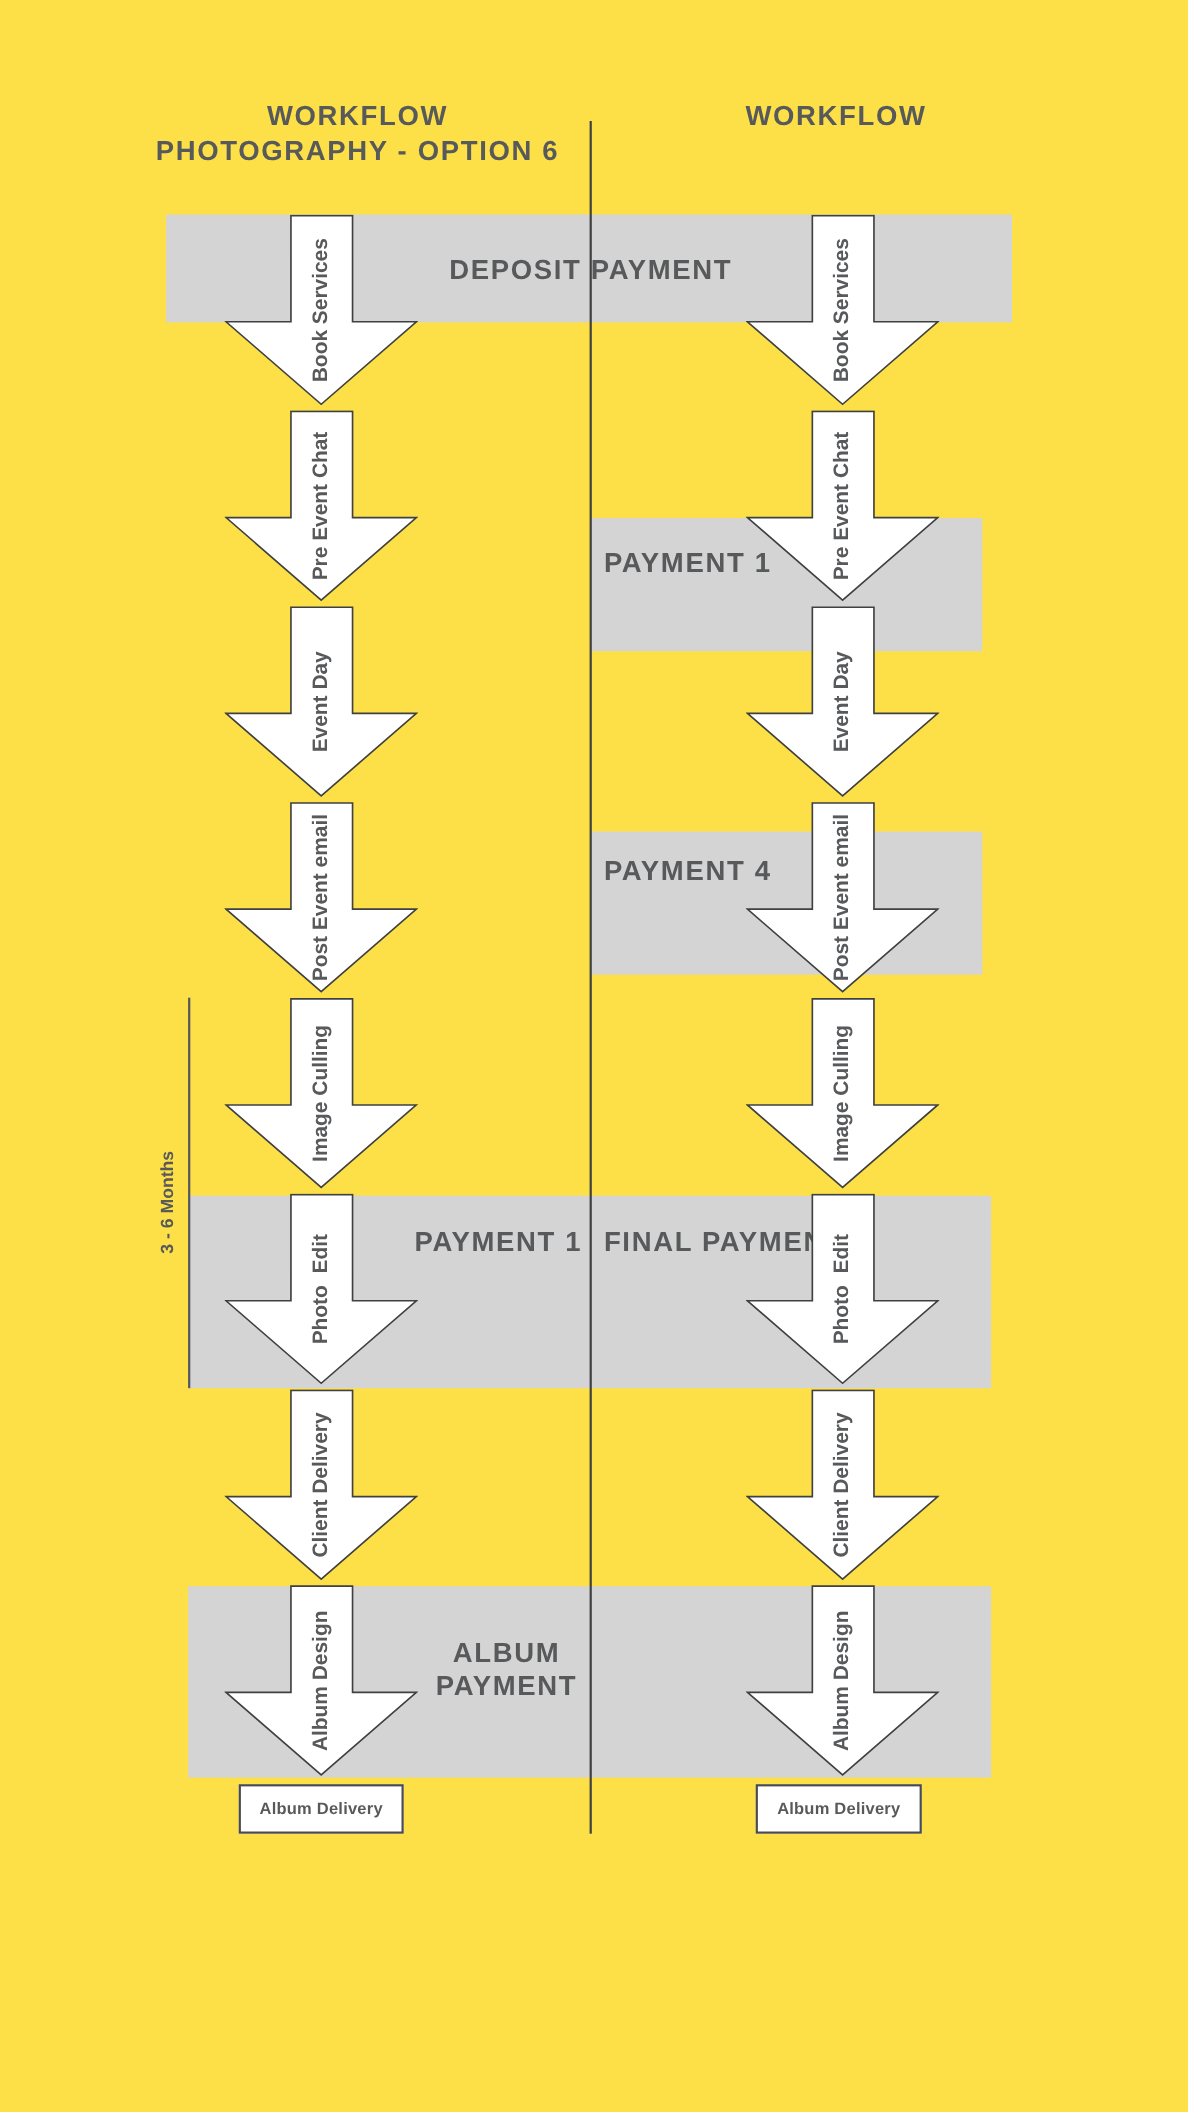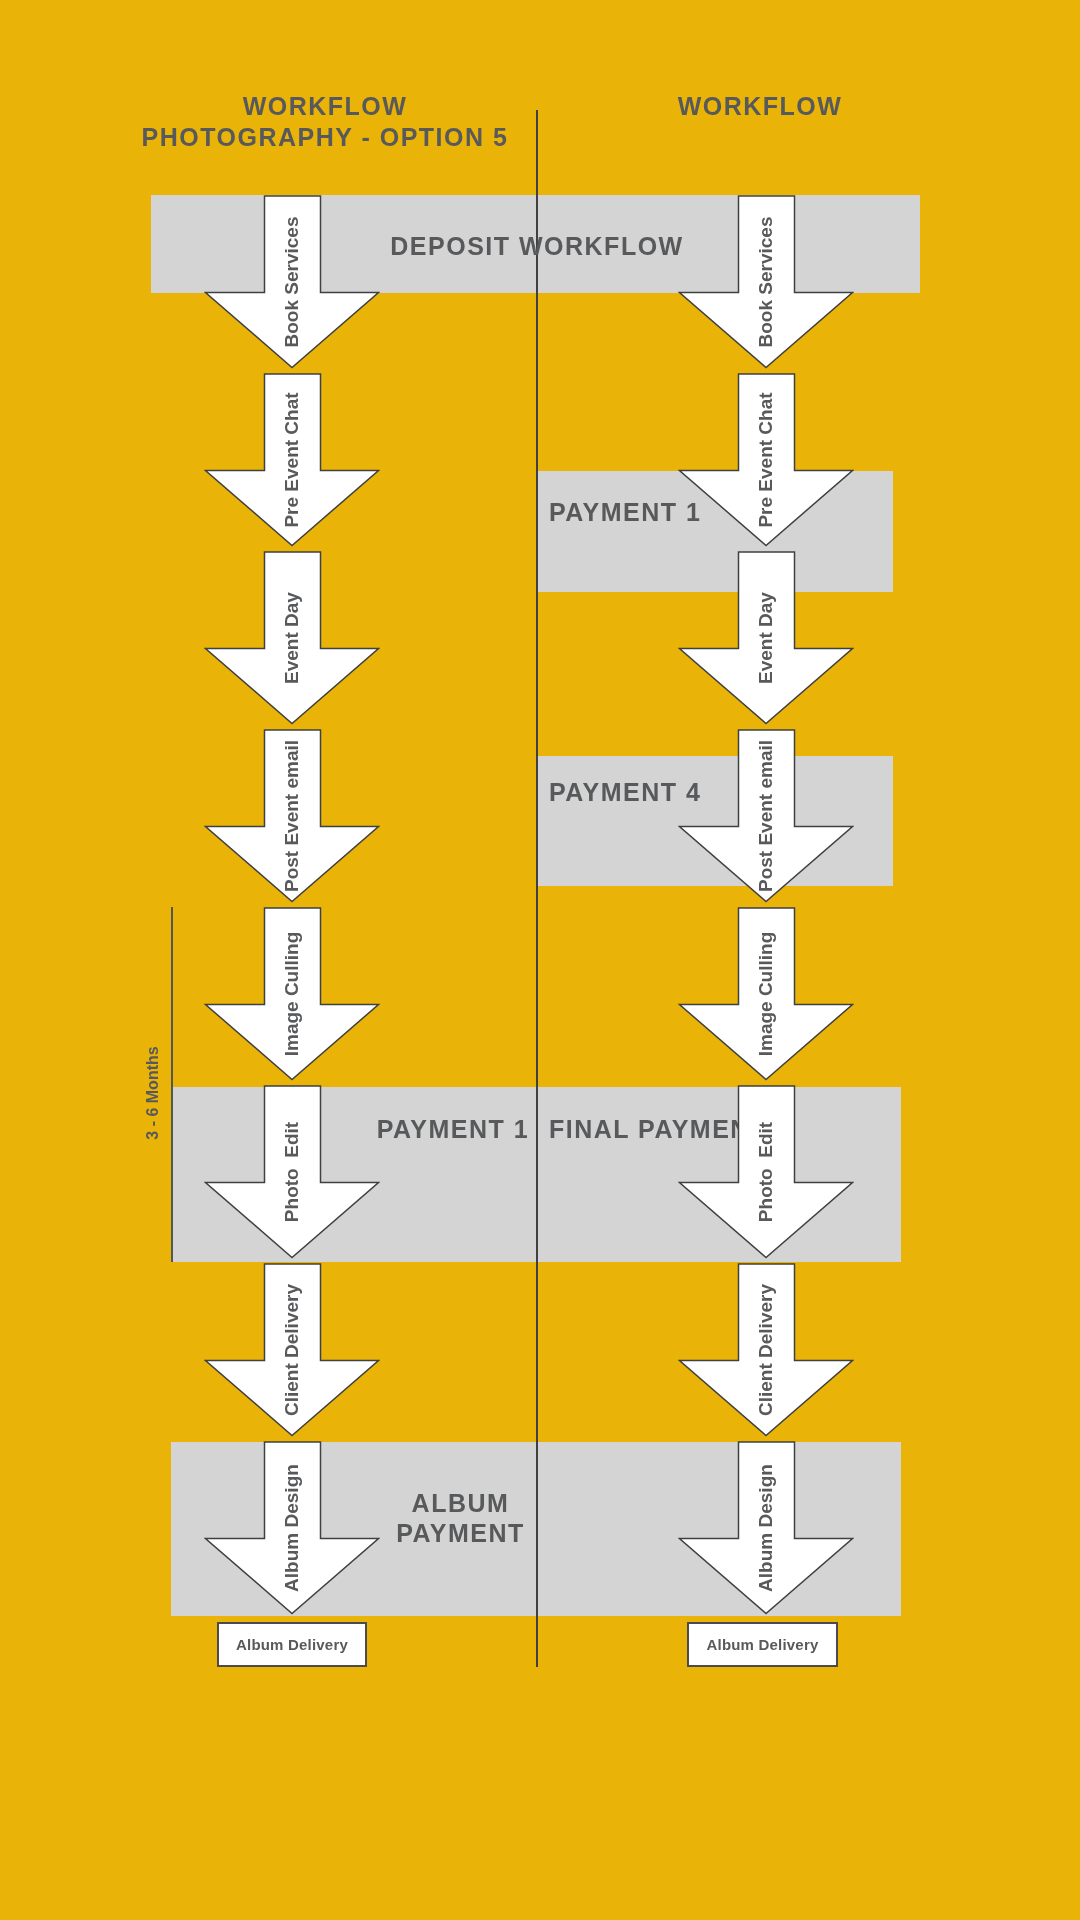--- a/index.html
+++ b/index.html
@@ -2,21 +2,21 @@
 <html><head>
 <meta charset="utf-8">
 <style>
   :root{
     --band:#d4d4d4;
     --ink:#58595b;
     --line:#3f4042;
   }
   html,body{margin:0;padding:0;background:#ffffff;}
   .canvas{
-    position:relative;width:1080px;height:1920px;background:#eab308;overflow:hidden;
+    position:relative;width:1080px;height:1920px;background:#fde047;overflow:hidden;
     font-family:"Liberation Sans", sans-serif;
   }
   .band{position:absolute;background:var(--band);z-index:1;}
   .vline{position:absolute;background:var(--line);z-index:2;}
   .hdr{
     position:absolute;z-index:3;text-align:center;color:var(--ink);
     font-size:25px;font-weight:bold;letter-spacing:1.5px;line-height:31px;white-space:nowrap;
   }
   .pay{
     position:absolute;z-index:3;color:var(--ink);
@@ -49,27 +49,27 @@
   <div class="band" style="left:151px;top:195px;width:769px;height:98px;"></div>
   <div class="band" style="left:537px;top:471px;width:356px;height:121px;"></div>
   <div class="band" style="left:537px;top:756px;width:356px;height:130px;"></div>
   <div class="band" style="left:171px;top:1087px;width:730px;height:175px;"></div>
   <div class="band" style="left:171px;top:1442px;width:730px;height:174px;"></div>
 
   <div class="vline" style="left:536px;top:110px;width:2px;height:1557px;"></div>
 
   <div class="hdr" style="left:125px;top:91px;width:400px;">
     <div>WORKFLOW</div>
-    <div>PHOTOGRAPHY - OPTION 5</div>
+    <div>PHOTOGRAPHY - OPTION 6</div>
   </div>
   <div class="hdr" style="left:560px;top:91px;width:400px;">
     <div>WORKFLOW</div>
   </div>
 
-  <div class="pay center" style="left:387px;top:231px;width:300px;">DEPOSIT WORKFLOW</div>
+  <div class="pay center" style="left:387px;top:231px;width:300px;">DEPOSIT PAYMENT</div>
   <div class="pay" style="left:549px;top:497px;">PAYMENT 1</div>
   <div class="pay" style="left:549px;top:777px;">PAYMENT 4</div>
   <div class="pay center" style="left:353px;top:1114px;width:200px;">PAYMENT 1</div>
   <div class="pay" style="left:549px;top:1114px;">FINAL PAYMENT</div>
   <div class="pay center" style="left:368px;top:1488px;width:185px;">ALBUM PAYMENT</div>
 
   <div class="bracket-line" style="left:171px;top:907px;width:2px;height:355px;"></div>
   <div class="bracket-label" style="left:73px;top:1083px;">3 - 6 Months</div>
 
   <div id="arrows">

